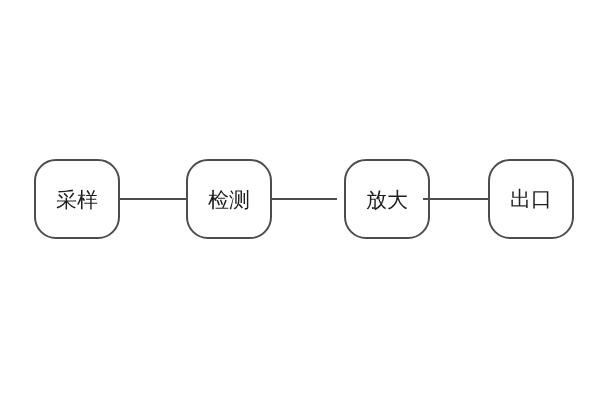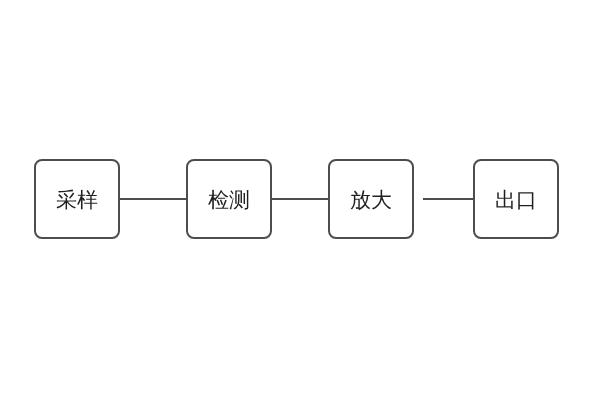--- a/index.html
+++ b/index.html
@@ -15,42 +15,42 @@
     overflow: hidden;
     font-family: "Liberation Sans", "DejaVu Sans", sans-serif;
   }
   .node {
     position: absolute;
     top: 159px;
     width: 86px;
     height: 80px;
     box-sizing: border-box;
     border: 2px solid #4d4d4d;
-    border-radius: 8px;
+    border-radius: 22px;
     background: #ffffff;
     display: flex;
     align-items: center;
     justify-content: center;
   }
   .node-label {
     font-size: 21px;
     line-height: 1;
     color: #1f1f1f;
     white-space: nowrap;
   }
   .connector {
     position: absolute;
     top: 198px;
     height: 2px;
     background: #4d4d4d;
   }
   .node-1 { left: 34px;  }
   .node-2 { left: 186px; text-align: right; }
-  .node-3 { left: 328px; }
-  .node-4 { left: 473px; }
+  .node-3 { left: 344px; }
+  .node-4 { left: 488px; font-family: Liberation Serif, serif; }
   .conn-1 { left: 120px; width: 66px; }
   .conn-2 { left: 272px; width: 65px; }
   .conn-3 { left: 423px; width: 65px; }
 </style>
 </head>
 <body>
 
 <div class="canvas">
 
   <div class="node node-1">

